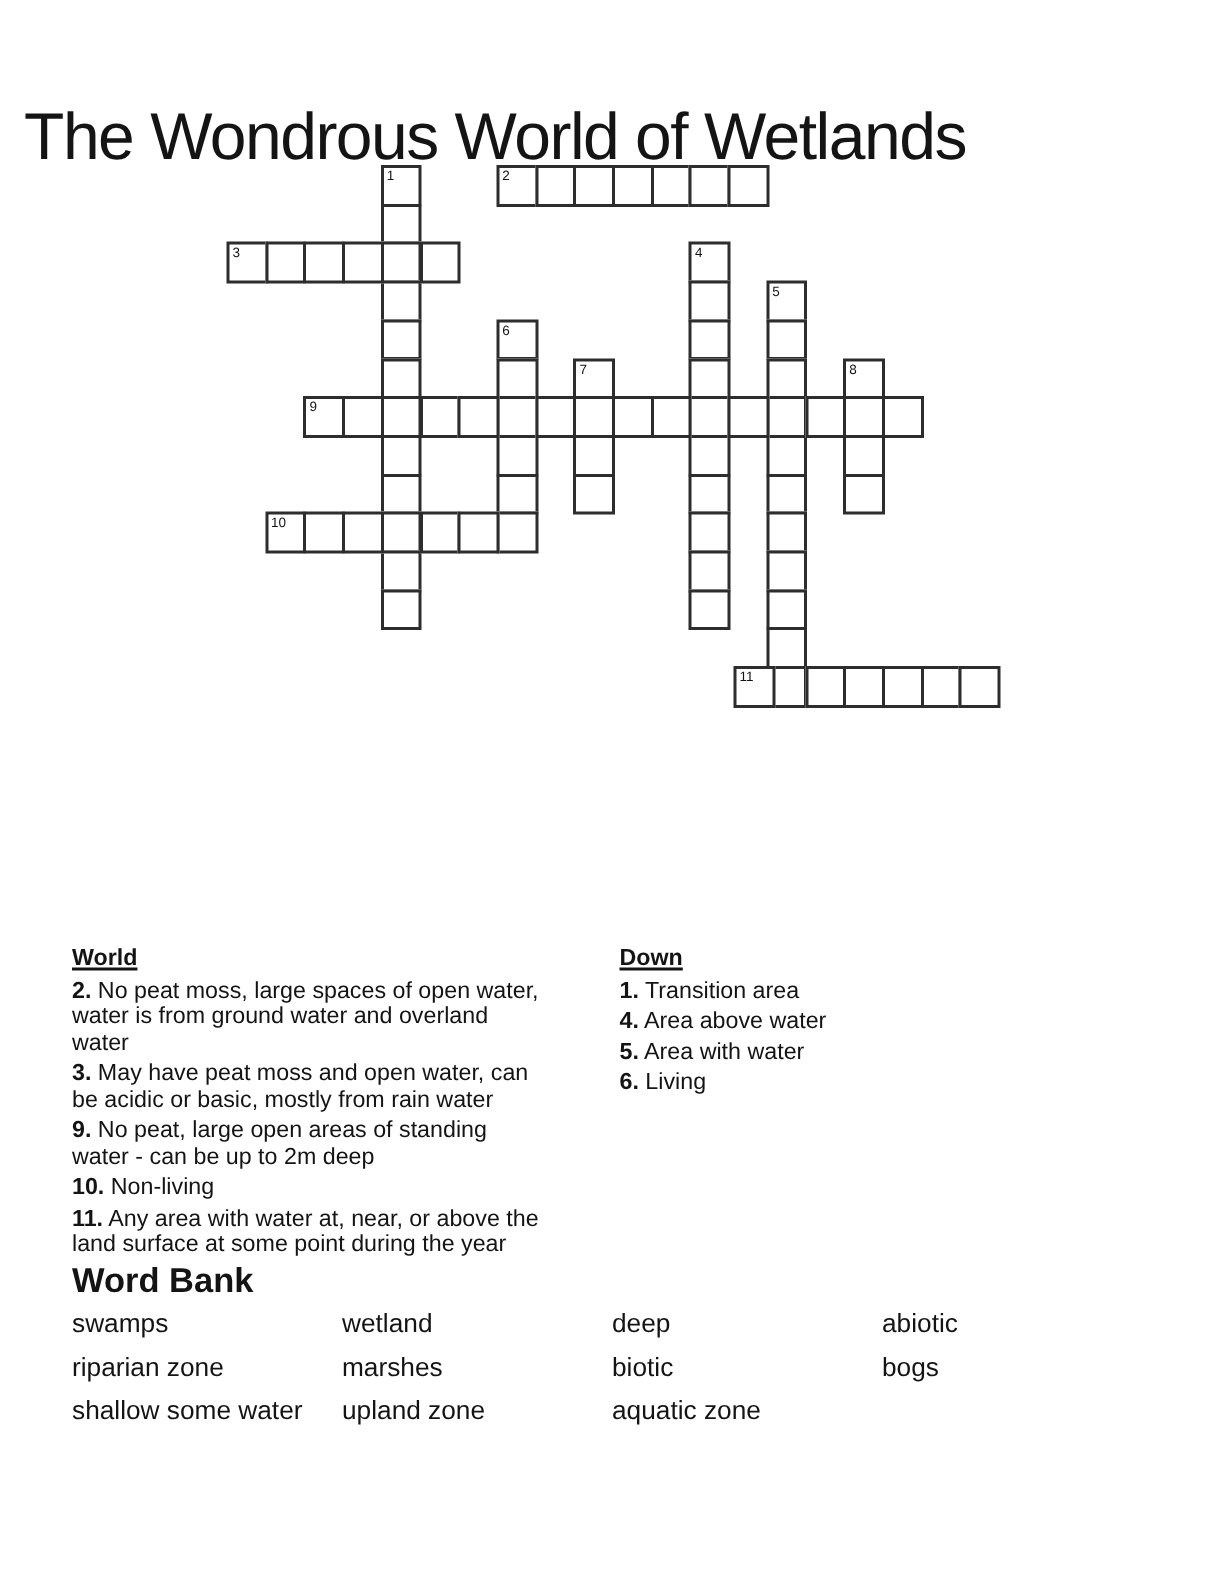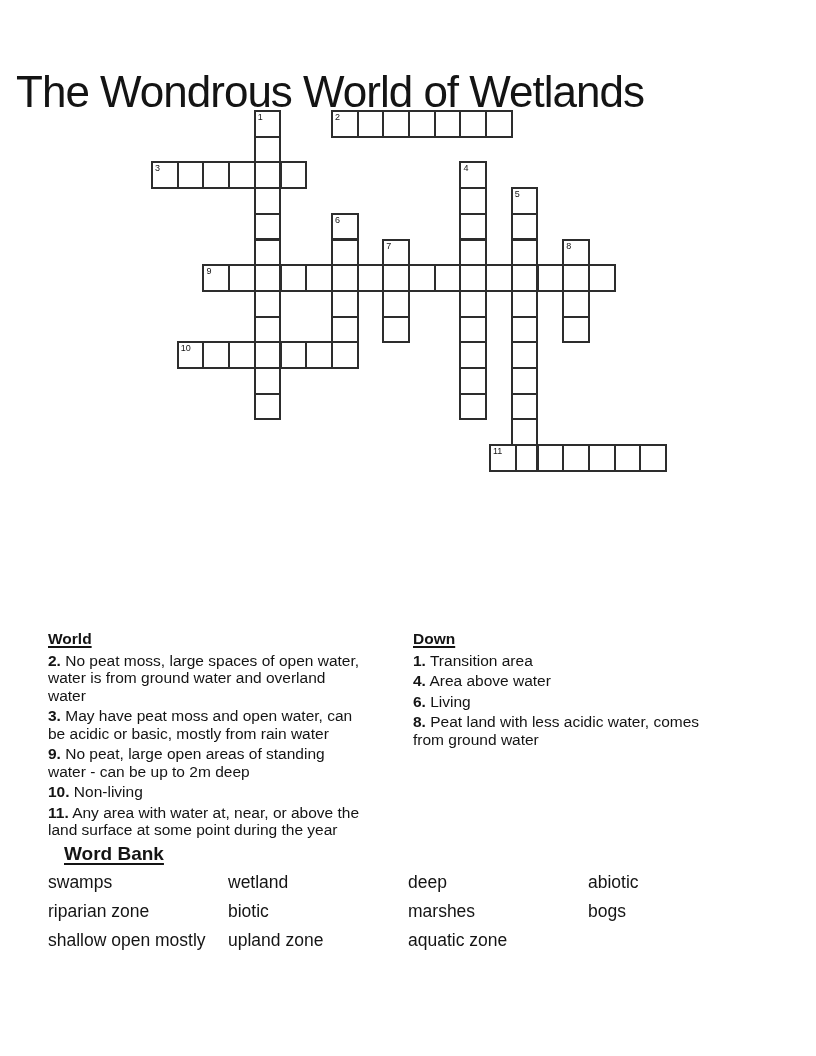--- a/index.html
+++ b/index.html
@@ -37,23 +37,23 @@
   .clues-heading{
     margin:0 0 4.5px 0;font-size:15.5px;font-weight:700;
     text-decoration:underline;text-decoration-thickness:1.5px;text-underline-offset:2px;
     line-height:17px;
   }
   .clue{font-size:15.5px;line-height:17.5px;margin:0 0 3px 0;}
   .clue b{font-weight:700;}
 
   
   .bank-heading{
-    position:absolute;left:64px;top:843px;margin:0;
-    font-size:19px;font-weight:700;line-height:21px;
-    text-decoration:underline;text-decoration-thickness:1.5px;text-underline-offset:3px;
+    position:absolute;left:48px;top:843px;margin:0;
+    font-size:23px;font-weight:700;line-height:21px;
+    text-decoration-thickness:1.5px;text-underline-offset:3px;
   }
   .bank-grid{
     position:absolute;left:48px;top:872px;
     display:grid;grid-template-columns:180px 180px 180px 180px;
     row-gap:8.5px;
     font-size:17.5px;line-height:20.5px;
   }
 </style>
 </head>
 <body>
@@ -176,33 +176,33 @@
         <div class="clue"><b>10.</b> Non-living</div>
         <div class="clue"><b>11.</b> Any area with water at, near, or above the land surface at some point during the year</div>
       </div>
   </section>
 
   <section class="clues-col down">
     <h2 class="clues-heading">Down</h2>
     <div id="down-list">
         <div class="clue"><b>1.</b> Transition area</div>
         <div class="clue"><b>4.</b> Area above water</div>
+        <div class="clue"><b>5.</b> Area with water</div>
         <div class="clue"><b>6.</b> Living</div>
-        <div class="clue"><b>8.</b> Peat land with less acidic water, comes from ground water</div>
       </div>
   </section>
 
   <h2 class="bank-heading">Word Bank</h2>
   <div id="word-bank" class="bank-grid">
       <span>swamps</span>
       <span>wetland</span>
       <span>deep</span>
       <span>abiotic</span>
       <span>riparian zone</span>
+      <span>marshes</span>
       <span>biotic</span>
-      <span>marshes</span>
       <span>bogs</span>
-      <span>shallow open mostly</span>
+      <span>shallow some water</span>
       <span>upland zone</span>
       <span>aquatic zone</span>
     </div>
 
 </div>
 
 </body></html>

